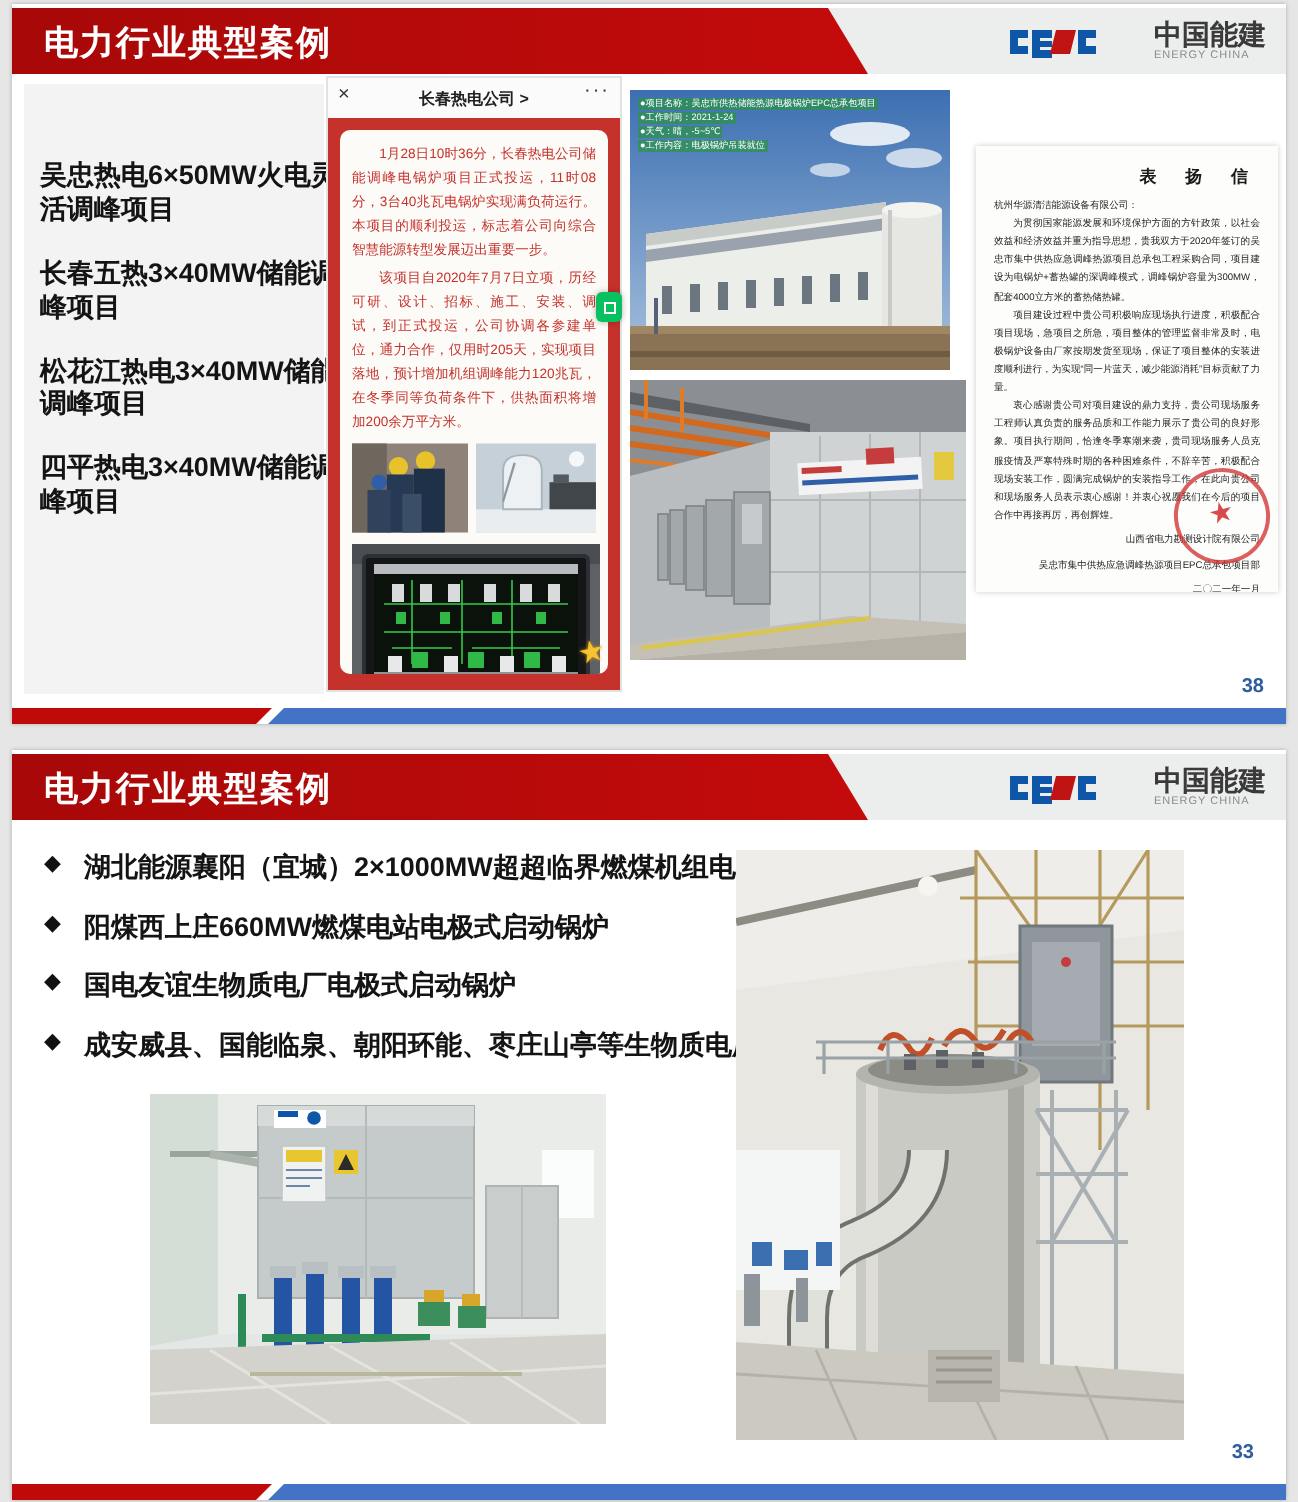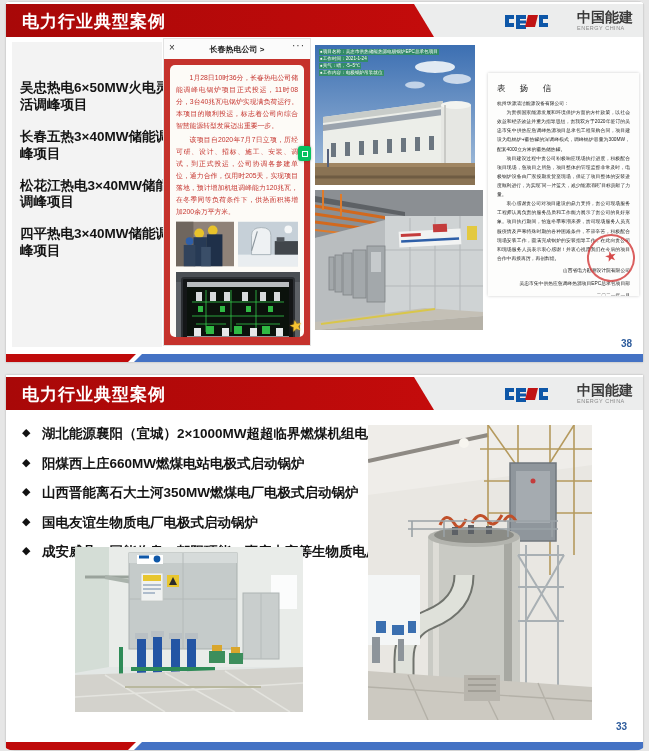--- a/index.html
+++ b/index.html
@@ -1,16 +1,16 @@
 <!DOCTYPE html>
 <html><head>
 <meta charset="utf-8">
 <style>
   html,body{margin:0;padding:0;background:#e6e6e6;font-family:"Liberation Sans","DejaVu Sans",sans-serif;}
-  .page{position:relative;width:649px;height:751px;background:#e6e6e6;overflow:hidden;border-radius:15px;}
+  .page{position:relative;width:649px;height:751px;background:#e6e6e6;overflow:hidden;}
   .slide{position:absolute;left:6px;width:637px;background:#ffffff;box-shadow:0 0 2px rgba(0,0,0,.25);}
   #slide38{top:2px;height:360px;}
   #slide39{top:375px;height:375px;}
   
   .hdr{position:absolute;left:0;top:2px;width:100%;height:33px;background:#eceded;}
   .hdr-red{position:absolute;left:0;top:0;height:100%;width:430px;background:linear-gradient(90deg,#a80808,#c40b0b);clip-path:polygon(0 0,408px 0,428px 100%,0 100%);}
   .hdr-title{position:absolute;left:16px;top:6px;color:#fff;font-size:17px;font-weight:700;letter-spacing:1px;}
   .logo{position:absolute;right:10px;top:4px;height:26px;display:flex;align-items:center;gap:20px;}
   .logo-cn{font-size:14px;font-weight:700;color:#3a3a3a;line-height:1;}
   .logo-en{font-size:5.5px;color:#8a8a8a;letter-spacing:.5px;line-height:1;margin-top:2px;}
@@ -39,21 +39,21 @@
   .wx-badge{position:absolute;left:292px;top:144px;width:13px;height:15px;background:#07c160;border-radius:3px;box-shadow:0 0 3px rgba(0,0,0,.3);}
   .wx-badge i{position:absolute;left:3.5px;top:4.5px;width:4px;height:4px;border:1px solid #fff;display:block;}
   
   .photoA{position:absolute;left:309px;top:43px;width:160px;height:140px;}
   .photoA-ov{position:absolute;left:313px;top:47px;width:150px;}
   .photoA-ov div{display:inline-block;font-size:4.6px;color:#fff;background:rgba(40,150,60,.65);padding:0 1px;margin-bottom:1px;line-height:1.3;}
   .photoA-ov div{display:table;}
   .photoB{position:absolute;left:309px;top:188px;width:168px;height:140px;}
   
   .letter{position:absolute;left:482px;top:71px;width:151px;height:223px;background:#fdfdfc;box-shadow:0 0 3px rgba(0,0,0,.2);padding:10px 9px;box-sizing:border-box;overflow:hidden;}
-  .lt-title{text-align:left;font-size:8.5px;font-weight:400;letter-spacing:6px;color:#1a1a1a;margin-bottom:4px;}
+  .lt-title{text-align:right;font-size:8.5px;font-weight:700;letter-spacing:6px;color:#1a1a1a;margin-bottom:4px;}
   .lt-sal{font-size:4.8px;color:#222;line-height:1.9;}
   .letter p{margin:0;font-size:4.8px;color:#222;line-height:1.9;text-align:justify;text-indent:2em;}
   .lt-sign{font-size:4.8px;color:#222;text-align:right;line-height:2;margin-top:3px;}
   .stamp{position:absolute;right:4px;bottom:14px;width:44px;height:44px;border:2.5px solid rgba(207,42,42,.75);border-radius:50%;transform:rotate(-14deg);}
   .stamp span{position:absolute;left:0;right:0;top:12px;text-align:center;color:rgba(207,42,42,.85);font-size:14px;}
   
   .list39{position:absolute;left:16px;top:50px;width:600px;}
   .list39 .it{font-size:13.5px;font-weight:700;color:#141414;line-height:1.3;margin-bottom:12px;padding-left:20px;position:relative;}
   .list39 .it::before{content:"◆";position:absolute;left:0;top:0;font-size:11px;color:#111;}
   .photoC{position:absolute;left:69px;top:172px;width:228px;height:165px;}
@@ -283,21 +283,20 @@
         <div>
           <div class="logo-cn">中国能建</div>
           <div class="logo-en">ENERGY CHINA</div>
         </div>
       </div>
     </div>
 
     <div class="list39">
       <div class="it">湖北能源襄阳（宜城）2×1000MW超超临界燃煤机组电极式启动锅炉</div>
       <div class="it">阳煤西上庄660MW燃煤电站电极式启动锅炉</div>
-      <div class="it">山西晋能离石大土河350MW燃煤电厂电极式启动锅炉</div>
       <div class="it">国电友谊生物质电厂电极式启动锅炉</div>
       <div class="it">成安威县、国能临泉、朝阳环能、枣庄山亭等生物质电厂启动锅炉</div>
     </div>
 
     <svg class="photoC" viewBox="0 0 228 165">
       <rect width="228" height="165" fill="#e3e7e5"></rect>
       <polygon points="0,0 228,0 228,120 0,120" fill="#e9ece9"></polygon>
       <polygon points="0,0 34,0 34,120 0,126" fill="#d4ddd6"></polygon>
       <rect x="196" y="28" width="26" height="34" fill="#fbfcfc"></rect>
       <rect x="130" y="16" width="22" height="20" fill="#f8fafa"></rect>

